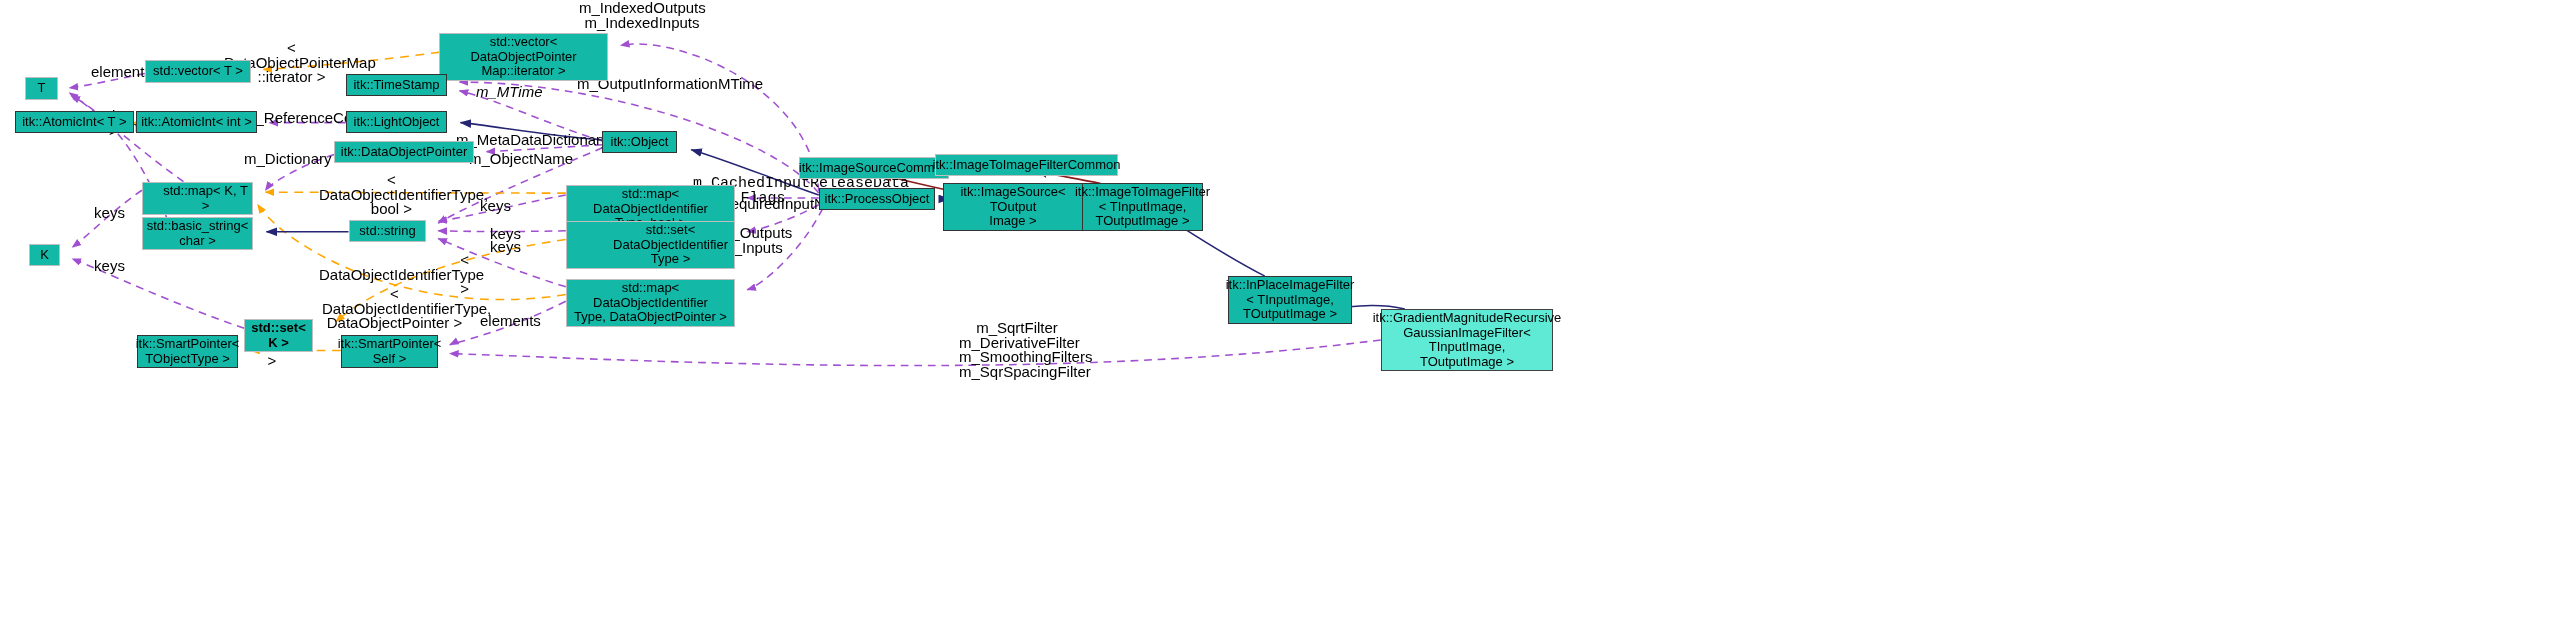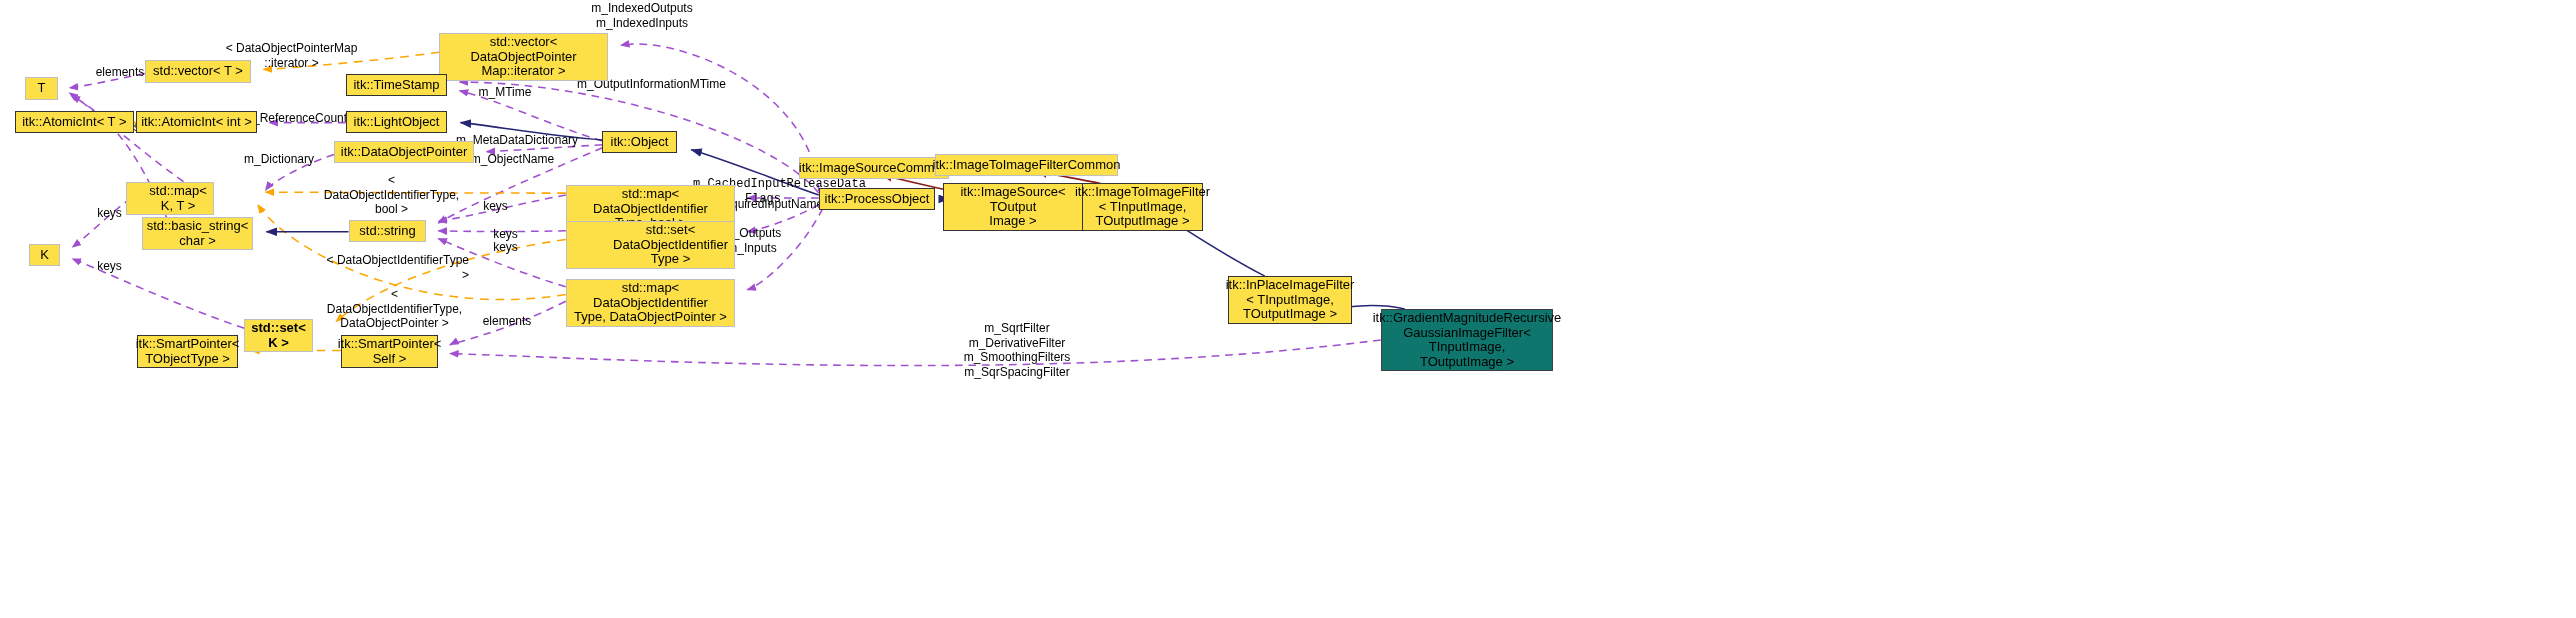--- a/index.html
+++ b/index.html
@@ -19,35 +19,35 @@
     height:619px;
     pointer-events:none;
   }
   .node{
     position:absolute;
     box-sizing:border-box;
     display:flex;
     align-items:center;
     justify-content:center;
     text-align:center;
-    background:#fde047;
+    background:#14b8a6;
     color:#000000;
     font-size:13px;
     line-height:14.5px;
     white-space:pre-line;
     padding:1px 3.9px;
     z-index:3;
   }
   .node.solid{ border:1.9px solid #333333; }
   .node.light{ border:1px solid #bfbfbf; }
-  .node.current{ background:#0f766e; border:1.9px solid #404040; }
+  .node.current{ background:#5eead4; border:1.9px solid #404040; }
 
   .elabel{
     position:absolute;
-    font-size:12px;
+    font-size:15px;
     line-height:14.5px;
     color:#000000;
     text-align:center;
     white-space:pre-line;
     z-index:2;
     pointer-events:none;
   }
 </style>
 </head>
 <body>
@@ -150,21 +150,21 @@
       <div class="node light" style="left: 25px; top: 77px; width: 33px; min-height: 23px;">T</div>
       <div class="node light" style="left: 145px; top: 60px; width: 106px; min-height: 23px;">std::vector&lt; T &gt;</div>
       <div class="node light" style="left: 439px; top: 33px; width: 169px; min-height: 31px;">std::vector&lt; DataObjectPointer
 Map::iterator &gt;</div>
       <div class="node solid" style="left: 2.9px; top: 111px; width: 119px; min-height: 22px; margin-left: 12px;">itk::AtomicInt&lt; T &gt;</div>
       <div class="node solid" style="left: 136px; top: 111px; width: 121px; min-height: 22px;">itk::AtomicInt&lt; int &gt;</div>
       <div class="node solid" style="left: 346px; top: 74px; width: 101px; min-height: 22px;">itk::TimeStamp</div>
       <div class="node solid" style="left: 346px; top: 111px; width: 101px; min-height: 22px;">itk::LightObject</div>
       <div class="node light" style="left: 334px; top: 141px; width: 140px; min-height: 22px;">itk::DataObjectPointer</div>
       <div class="node solid" style="left: 602px; top: 131px; width: 75px; min-height: 22px;">itk::Object</div>
-      <div class="node light" style="left: 126px; top: 182px; width: 88px; min-height: 22px; padding-left: 20px;">std::map&lt; K, T &gt;</div>
+      <div class="node light" style="left: 142px; top: 182px; width: 111px; min-height: 22px; padding-left: 20px;">std::map&lt; K, T &gt;</div>
       <div class="node light" style="left: 142px; top: 217px; width: 111px; min-height: 31px;">std::basic_string&lt;
 char &gt;</div>
       <div class="node light" style="left: 29px; top: 244px; width: 31px; min-height: 22px;">K</div>
       <div class="node light" style="left: 349px; top: 220px; width: 77px; min-height: 22px;">std::string</div>
       <div class="node light" style="left: 566px; top: 185px; width: 169px; min-height: 31px;">std::map&lt; DataObjectIdentifier
 Type, bool &gt;</div>
       <div class="node light" style="left: 566px; top: 221px; width: 169px; min-height: 31px; padding-left: 44px;">std::set&lt; DataObjectIdentifier
 Type &gt;</div>
       <div class="node light" style="left: 566px; top: 279px; width: 169px; min-height: 31px;">std::map&lt; DataObjectIdentifier
 Type, DataObjectPointer &gt;</div>
@@ -187,21 +187,21 @@
 TOutputImage &gt;</div>
     </div>
 
   <div id="labels-layer">
       <div class="elabel" style="left: 579px; top: 1px; width: 126px;">m_IndexedOutputs
 m_IndexedInputs</div>
       <div class="elabel" style="left: 224px; top: 41px; width: 135px;">&lt; DataObjectPointerMap
 ::iterator &gt;</div>
       <div class="elabel" style="left: 91px; top: 65px; width: 58px;">elements</div>
       <div class="elabel" style="left: 577px; top: 77px; width: 145px;">m_OutputInformationMTime</div>
-      <div class="elabel" style="left: 476px; top: 85px; width: 58px;">m_MTime</div>
+      <div class="elabel" style="left: 476px; top: 85px; width: 58px; font-style: italic;">m_MTime</div>
       <div class="elabel" style="left: 93px; top: 109px; width: 41px;">&lt; int &gt;</div>
       <div class="elabel" style="left: 89px; top: 120px; width: 53px;">elements</div>
       <div class="elabel" style="left: 243px; top: 111px; width: 101px;">m_ReferenceCount</div>
       <div class="elabel" style="left: 456px; top: 133px; width: 121px; text-align: right;">m_MetaDataDictionary</div>
       <div class="elabel" style="left: 244px; top: 152px; width: 60px;">m_Dictionary</div>
       <div class="elabel" style="left: 469px; top: 152px; width: 87px;">m_ObjectName</div>
       <div class="elabel" style="left: 319px; top: 173px; width: 145px;">&lt; DataObjectIdentifierType,
 bool &gt;</div>
       <div class="elabel" style="left: 693px; top: 177px; width: 140px; font-family: Liberation Mono, monospace;">m_CachedInputReleaseData
 Flags</div>

